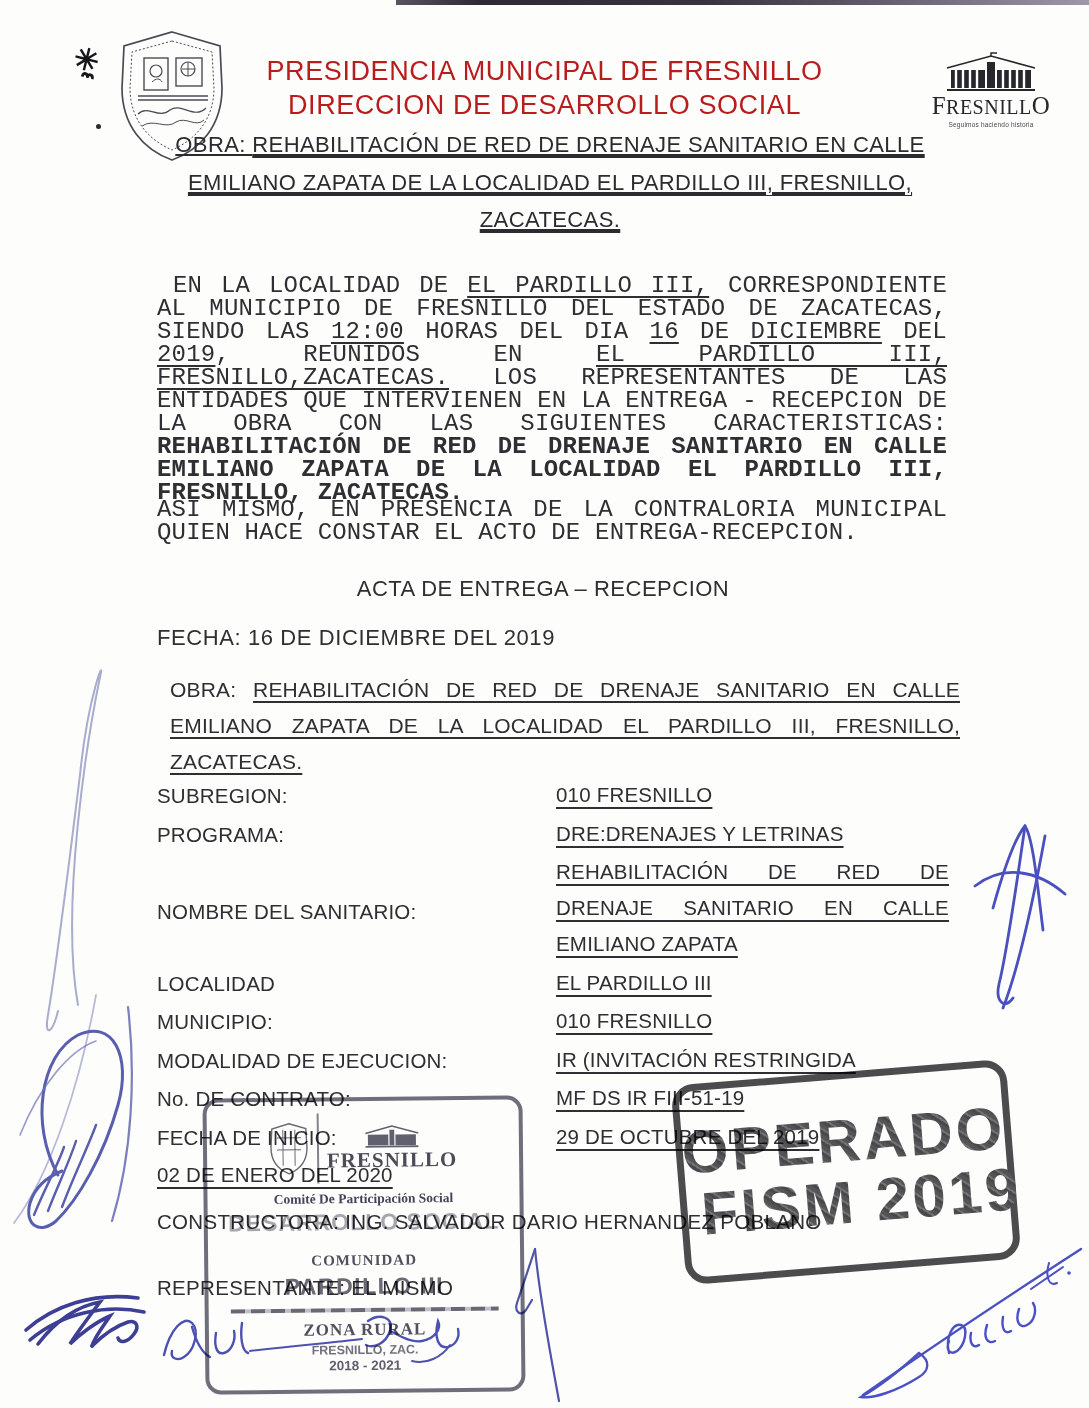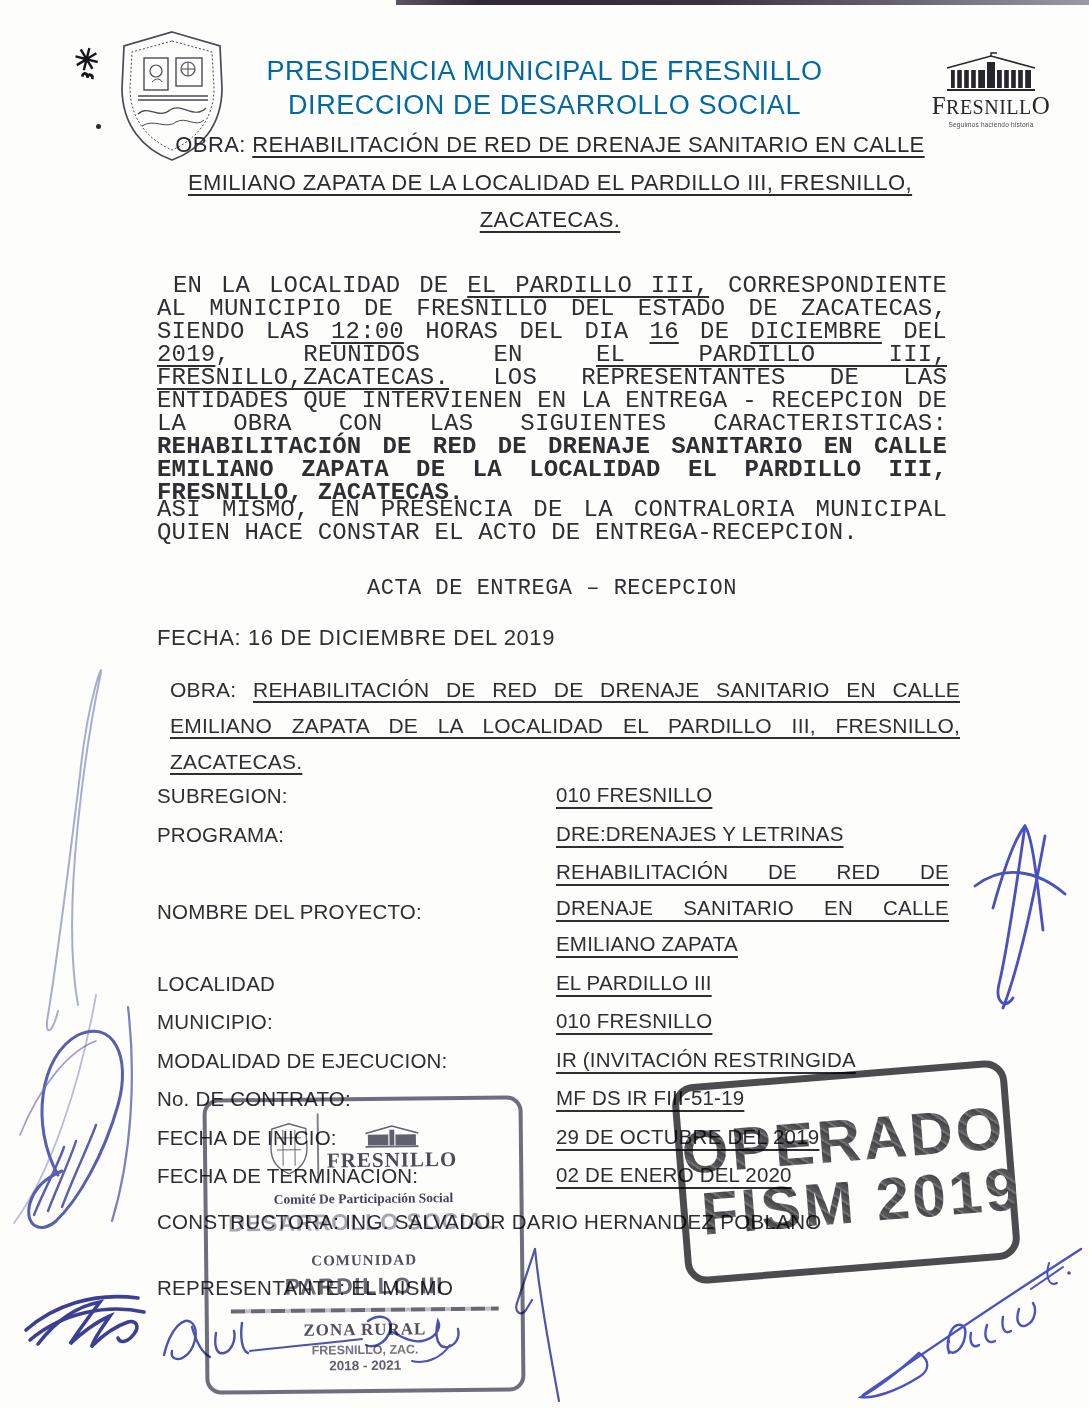--- a/index.html
+++ b/index.html
@@ -11,26 +11,26 @@
   }
   .abs{position:absolute;}
   .u{text-decoration:underline;text-decoration-thickness:1.6px;text-underline-offset:4px;}
   .b{font-weight:bold;}
   
   .top-strip{top:0;left:396px;width:693px;height:5px;
     background:linear-gradient(90deg,#4a4050 0%,#17121c 12%,#221c28 45%,#565060 72%,#938d9c 100%);opacity:.9;}
   .comma-mark{top:42px;left:74px;font-size:30px;font-weight:bold;color:#15151a;transform:rotate(14deg);}
   .dot-mark{top:124px;left:96px;width:5px;height:5px;border-radius:50%;background:#2b2b30;}
   
-  .title{left:0;width:1089px;text-align:center;font-size:27px;letter-spacing:.6px;color:#0369a1;}
-  .obra-head{left:150px;width:800px;text-align:center;font-size:22px;line-height:37px;letter-spacing:.4px;color:#2b2b30;}
+  .title{left:0;width:1089px;text-align:center;font-size:27px;letter-spacing:.6px;color:#b91c1c;}
+  .obra-head{left:150px;width:800px;text-align:center;font-size:22px;line-height:37px;letter-spacing:.4px;color:#2b2b30;text-decoration:underline;}
   
   .para{left:157px;width:790px;font-size:24px;line-height:23px;text-align:justify;letter-spacing:.2px;font-family:Liberation Mono, monospace;}
   .indent{text-indent:16px;}
-  .acta-title{left:157px;width:790px;text-align:center;font-size:22px;letter-spacing:.5px;font-family:Liberation Mono, monospace;}
+  .acta-title{left:148px;width:790px;text-align:center;font-size:22px;letter-spacing:.5px;}
   .fecha{left:157px;width:790px;text-align:left;font-size:22px;letter-spacing:.6px;}
   .obra-block{left:157px;width:790px;font-size:21px;line-height:36px;text-align:justify;letter-spacing:.2px;}
   
   .fields{left:157px;top:784px;width:792px;display:flex;flex-direction:column;}
   .frow{display:flex;align-items:flex-start;margin-bottom:9.5px;min-height:23px;font-size:20.5px;letter-spacing:.2px;}
   .frow.tall{align-items:center;}
   .flabel{flex:0 0 399px;}
   .fvalue{flex:0 0 393px;text-decoration:underline;text-decoration-thickness:1.6px;text-underline-offset:5px;line-height:36px;margin-top:-7px;}
   .frow.tall .fvalue{text-align:justify;}
   .bottom-line{left:157px;font-size:20.5px;letter-spacing:.3px;}
@@ -144,21 +144,21 @@
   <div class="abs fields">
     <div class="frow">
       <div class="flabel">SUBREGION:</div>
       <div class="fvalue">010 FRESNILLO</div>
     </div>
     <div class="frow">
       <div class="flabel">PROGRAMA:</div>
       <div class="fvalue">DRE:DRENAJES Y LETRINAS</div>
     </div>
     <div class="frow tall">
-      <div class="flabel">NOMBRE DEL PROYECTO:</div>
+      <div class="flabel">NOMBRE DEL SANITARIO:</div>
       <div class="fvalue">REHABILITACIÓN DE RED DE DRENAJE SANITARIO EN CALLE EMILIANO ZAPATA</div>
     </div>
     <div class="frow">
       <div class="flabel">LOCALIDAD</div>
       <div class="fvalue">EL PARDILLO III</div>
     </div>
     <div class="frow">
       <div class="flabel">MUNICIPIO:</div>
       <div class="fvalue">010 FRESNILLO</div>
     </div>
@@ -168,21 +168,20 @@
     </div>
     <div class="frow">
       <div class="flabel">No. DE CONTRATO:</div>
       <div class="fvalue">MF DS IR FIII-51-19</div>
     </div>
     <div class="frow">
       <div class="flabel">FECHA DE INICIO:</div>
       <div class="fvalue">29 DE OCTUBRE DEL 2019</div>
     </div>
     <div class="frow">
-      <div class="flabel">FECHA DE TERMINACION:</div>
       <div class="fvalue">02 DE ENERO DEL 2020</div>
     </div>
   </div>
 
   <div class="abs bottom-line" style="top:1210px;">CONSTRUCTORA: ING. SALVADOR DARIO HERNANDEZ POBLANO</div>
   <div class="abs bottom-line" style="top:1240px;margin-top:36px;">REPRESENTANTE: EL MISMO</div>
 
   <div class="abs stamp-comite">
     <div class="sc-logos">
       <svg width="40" height="54" viewBox="0 0 40 54">

